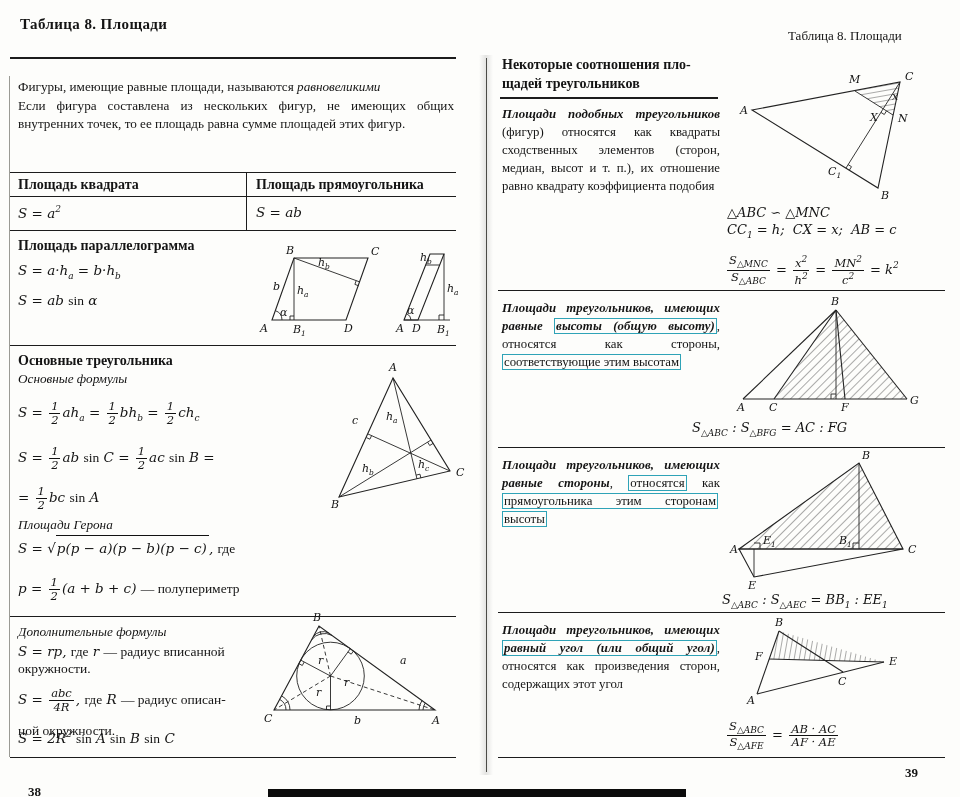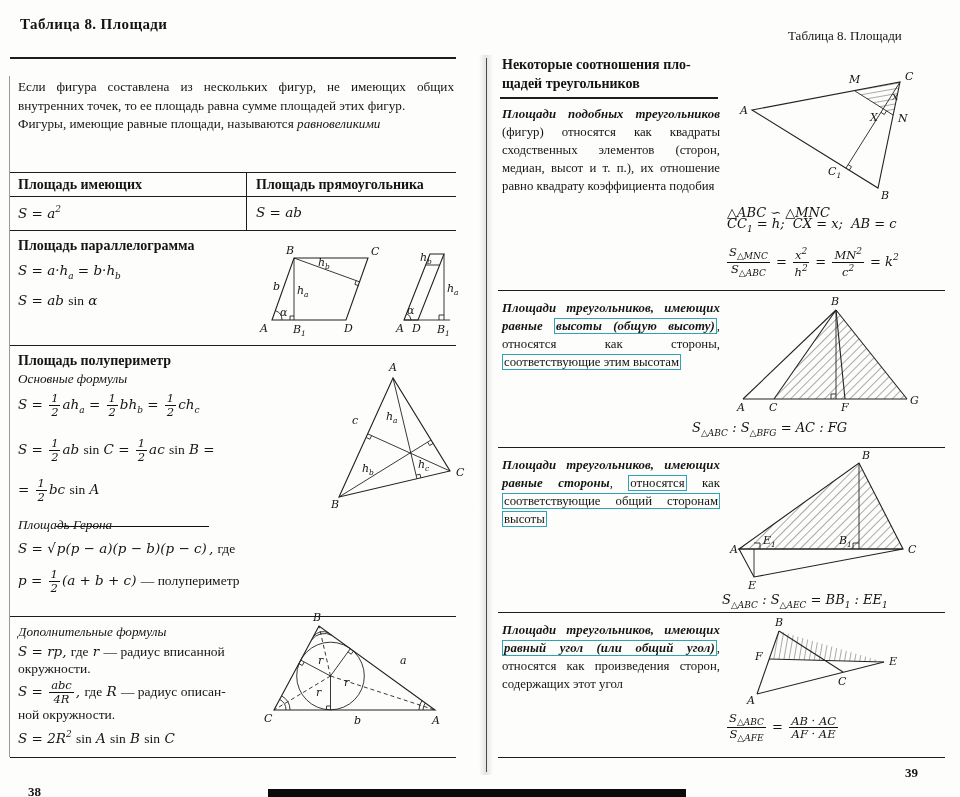--- a/index.html
+++ b/index.html
@@ -15,55 +15,55 @@
   .vrule { position:absolute; background:#1c1c1c; width:1px; }
   .page-head-left { font-weight:bold; font-size:15px; letter-spacing:.4px; }
   .page-head-right { font-size:13px; }
   .sec-title { font-weight:bold; font-size:14px; }
   .sec-sub { font-style:italic; font-size:13.2px; }
   .body-text { font-size:13.2px; line-height:1.42; text-align:justify; }
   .col-text { font-size:12.8px; line-height:1.4; text-align:justify; width:218px; }
   .col-text b i, .col-text i { letter-spacing:.1px; }
   .math { font-style:italic; font-family:"DejaVu Serif","DejaVu Sans",serif; font-size:13.5px; white-space:nowrap; }
   .rm { font-style:normal; font-family:"Liberation Serif", serif; }
-  .frac { display:inline-flex; flex-direction:column; text-align:center; vertical-align:middle; line-height:1.12; font-size:11.5px; margin:0 2px; }
+  .frac { display:inline-flex; flex-direction:column; text-align:center; vertical-align:middle; line-height:1.12; font-size:11.5px; margin:8px 2px; }
   .frac > span:first-child { border-bottom:1px solid #111; padding:0 2px; }
   sub { font-size:9px; } sup { font-size:9px; }
   .sqrt { white-space:nowrap; }
-  .sqrt .rad { border-top:1.2px solid #111; padding:13px 2px 0 1px; }
+  .sqrt .rad { border-top:1.2px solid #111; padding:4px 2px 0 1px; }
   .hl { border:1.3px solid #2fa3b7; padding:0 1px; box-decoration-break:clone; -webkit-box-decoration-break:clone; }
   .pagenum { font-size:13px; font-weight:bold; }
   .gutter-shade { position:absolute; left:479px; top:55px; width:14px; height:720px;
     background:linear-gradient(90deg, rgba(0,0,0,0), rgba(0,0,0,0.10) 50%, rgba(0,0,0,0)); }
   .scan-bar { position:absolute; background:#0b0b0b; }
   svg text { font-family:"DejaVu Serif","DejaVu Sans",serif; font-style:italic; font-size:11px; fill:#141414; }
   svg .ts { font-size:7.5px; }
   svg .ln { stroke:#222; stroke-width:1.1; fill:none; }
   svg .th { stroke:#222; stroke-width:0.9; fill:none; }
   svg .ra { stroke:#222; stroke-width:0.9; fill:none; }
   svg .dash { stroke:#222; stroke-width:0.9; fill:none; stroke-dasharray:4 3; }
 </style>
 </head>
 <body>
 
 <div class="abs page-head-left" style="left:20px; top:16px;">Таблица 8. Площади</div>
 <div class="rule" style="left:10px; top:57px; width:446px; height:2px;"></div>
 <div class="vrule" style="left:9px; top:76px; height:681px; background:#9a9a94;"></div>
 
 <div class="abs body-text" style="left:18px; top:78px; width:436px;">
+  <div>Фигуры, имеющие равные площади, называются <i>равновеликими</i></div>
   <div>Если фигура составлена из нескольких фигур, не имеющих общих внутренних точек, то ее площадь равна сумме площадей этих фигур.</div>
-  <div>Фигуры, имеющие равные площади, называются <i>равновеликими</i></div>
 </div>
 
 <div class="rule" style="left:10px; top:172px; width:446px;"></div>
 <div class="rule" style="left:10px; top:196px; width:446px;"></div>
 <div class="rule" style="left:10px; top:230px; width:446px;"></div>
 <div class="vrule" style="left:246px; top:172px; height:58px;"></div>
 
-<div class="abs sec-title" style="left:18px; top:177px;">Площадь имеющих</div>
+<div class="abs sec-title" style="left:18px; top:177px;">Площадь квадрата</div>
 <div class="abs sec-title" style="left:256px; top:177px;">Площадь прямоугольника</div>
 <div class="abs math" style="left:18px; top:204px;">S = a<sup>2</sup></div>
 <div class="abs math" style="left:256px; top:204px;">S = ab</div>
 
 <div class="abs sec-title" style="left:18px; top:238px;text-align:right;">Площадь параллелограмма</div>
 <div class="abs math" style="left:18px; top:262px;">S = a·h<sub>a</sub> = b·h<sub>b</sub></div>
 <div class="abs math" style="left:18px; top:292px;">S = ab <span class="rm">sin</span> α</div>
 
 <svg class="abs" style="left:256px; top:242px;" width="134" height="94" viewBox="0 0 134 94">
   <polygon class="ln" points="16,78 38,16 112,16 90,78"></polygon>
@@ -93,21 +93,21 @@
   <text x="4" y="92">A</text>
   <text x="20" y="92">D</text>
   <text x="45" y="93"><tspan>B</tspan><tspan class="ts" dy="2.5">1</tspan></text>
   <text x="15" y="74" font-size="9.5">α</text>
   <text x="55" y="52"><tspan>h</tspan><tspan class="ts" dy="2.5">a</tspan></text>
   <text x="28" y="21"><tspan>h</tspan><tspan class="ts" dy="2.5">b</tspan></text>
 </svg>
 
 <div class="rule" style="left:10px; top:345px; width:446px;"></div>
 
-<div class="abs sec-title" style="left:18px; top:353px;">Площадь полупериметр</div>
+<div class="abs sec-title" style="left:18px; top:353px;">Основные треугольника</div>
 <div class="abs sec-sub" style="left:18px; top:371px;">Основные формулы</div>
 <div class="abs math" style="left:18px; top:392px;">S = <span class="frac">
       <span>1</span>
       <span>2</span>
     </span>ah<sub>a</sub> = <span class="frac">
       <span>1</span>
       <span>2</span>
     </span>bh<sub>b</sub> = <span class="frac">
       <span>1</span>
       <span>2</span>
@@ -116,21 +116,21 @@
       <span>1</span>
       <span>2</span>
     </span>ab <span class="rm">sin</span> C = <span class="frac">
       <span>1</span>
       <span>2</span>
     </span>ac <span class="rm">sin</span> B =</div>
 <div class="abs math" style="left:18px; top:477px;">= <span class="frac">
       <span>1</span>
       <span>2</span>
     </span>bc <span class="rm">sin</span> A</div>
-<div class="abs sec-sub" style="left:18px; top:517px;">Площадь Герона</div>
+<div class="abs sec-sub" style="left:18px; top:517px;">Площади Герона</div>
 <div class="abs math" style="left:18px; top:540px;">S = <span class="sqrt">√<span class="rad">p(p − a)(p − b)(p − c)</span></span>, <span class="rm">где</span></div>
 <div class="abs math" style="left:18px; top:568px;">p = <span class="frac">
       <span>1</span>
       <span>2</span>
     </span>(a + b + c) <span class="rm">— полупериметр</span></div>
 
 <svg class="abs" style="left:328px; top:358px;" width="142" height="152" viewBox="0 0 142 152">
   <polygon class="ln" points="65,20 11,139 122,113"></polygon>
   <line class="th" x1="65" y1="20" x2="89" y2="121"></line>
   <line class="th" x1="11" y1="139" x2="103" y2="82"></line>
@@ -214,21 +214,21 @@
   <text x="183" y="12">C</text>
   <text x="159" y="131">B</text>
   <text x="127" y="15">M</text>
   <text x="176" y="54">N</text>
   <text x="148" y="53">X</text>
   <text x="170" y="32" font-size="9.5">x</text>
   <text x="106" y="107"><tspan>C</tspan><tspan class="ts" dy="2.5">1</tspan></text>
 </svg>
 
 <div class="abs math" style="left:727px; top:205px; font-size:13px;">△ABC ∽ △MNC</div>
-<div class="abs math" style="left:727px; top:216px; font-size:13px;text-align:right;">CC<sub>1</sub> = h;&nbsp; CX = x;&nbsp; AB = c</div>
+<div class="abs math" style="left:727px; top:222px; font-size:13px;text-align:right;">CC<sub>1</sub> = h;&nbsp; CX = x;&nbsp; AB = c</div>
 <div class="abs math" style="left:725px; top:246px; font-size:13px;"><span class="frac">
       <span>S<sub>△MNC</sub></span>
       <span>S<sub>△ABC</sub></span>
     </span> = <span class="frac">
       <span>x<sup>2</sup></span>
       <span>h<sup>2</sup></span>
     </span> = <span class="frac">
       <span>MN<sup>2</sup></span>
       <span>c<sup>2</sup></span>
     </span> = k<sup>2</sup></div>
@@ -255,21 +255,21 @@
   <text x="14" y="115">A</text>
   <text x="46" y="115">C</text>
   <text x="118" y="115">F</text>
   <text x="187" y="108">G</text>
 </svg>
 
 <div class="abs math" style="left:692px; top:420px; font-size:13px;">S<sub>△ABC</sub> : S<sub>△BFG</sub> = AC : FG</div>
 
 <div class="rule" style="left:498px; top:447px; width:447px;"></div>
 
-<div class="abs col-text" style="left:502px; top:457px;"><b><i>Площади треугольников, имеющих равные стороны</i></b>, <span class="hl">относятся</span> как <span class="hl">соответствующие общий сторонам высоты</span></div>
+<div class="abs col-text" style="left:502px; top:457px;"><b><i>Площади треугольников, имеющих равные стороны</i></b>, <span class="hl">относятся</span> как <span class="hl">прямоугольника этим сторонам высоты</span></div>
 
 <svg class="abs" style="left:722px; top:448px;" width="224" height="142" viewBox="0 0 224 142">
   <defs>
     <pattern id="p7" width="6" height="6" patternUnits="userSpaceOnUse" patternTransform="rotate(45)">
       <line x1="0" y1="0" x2="0" y2="6" stroke="#444" stroke-width="0.9"></line>
     </pattern>
   </defs>
   <polygon points="17,101 137,15 181,101" fill="url(#p7)" stroke="none"></polygon>
   <polygon class="ln" points="17,101 137,15 181,101"></polygon>
   <polygon class="ln" points="17,101 32,129 181,101"></polygon>

